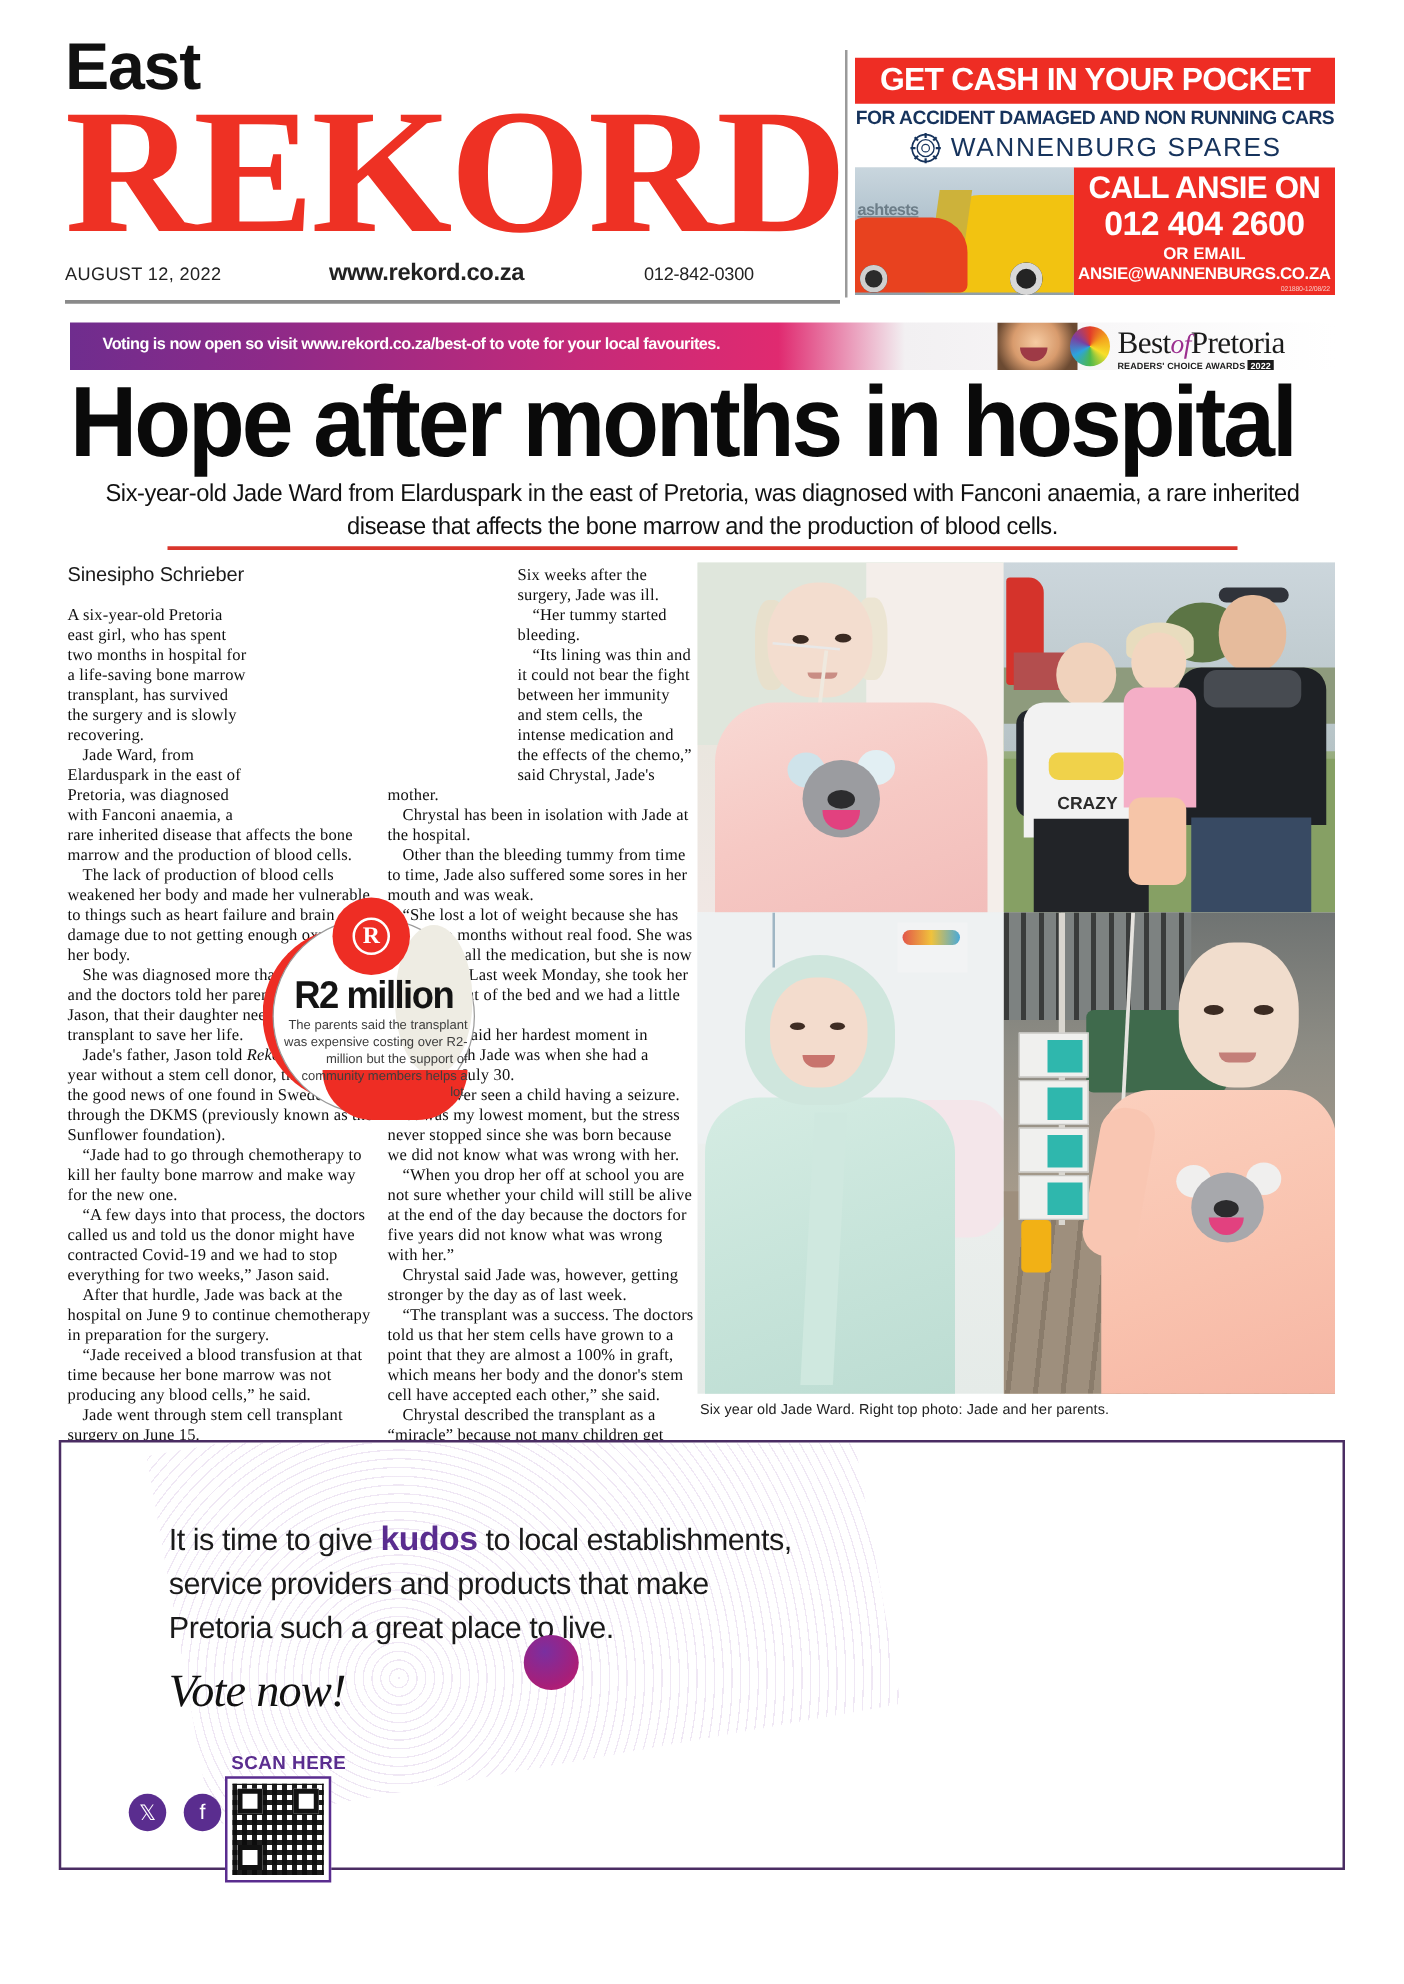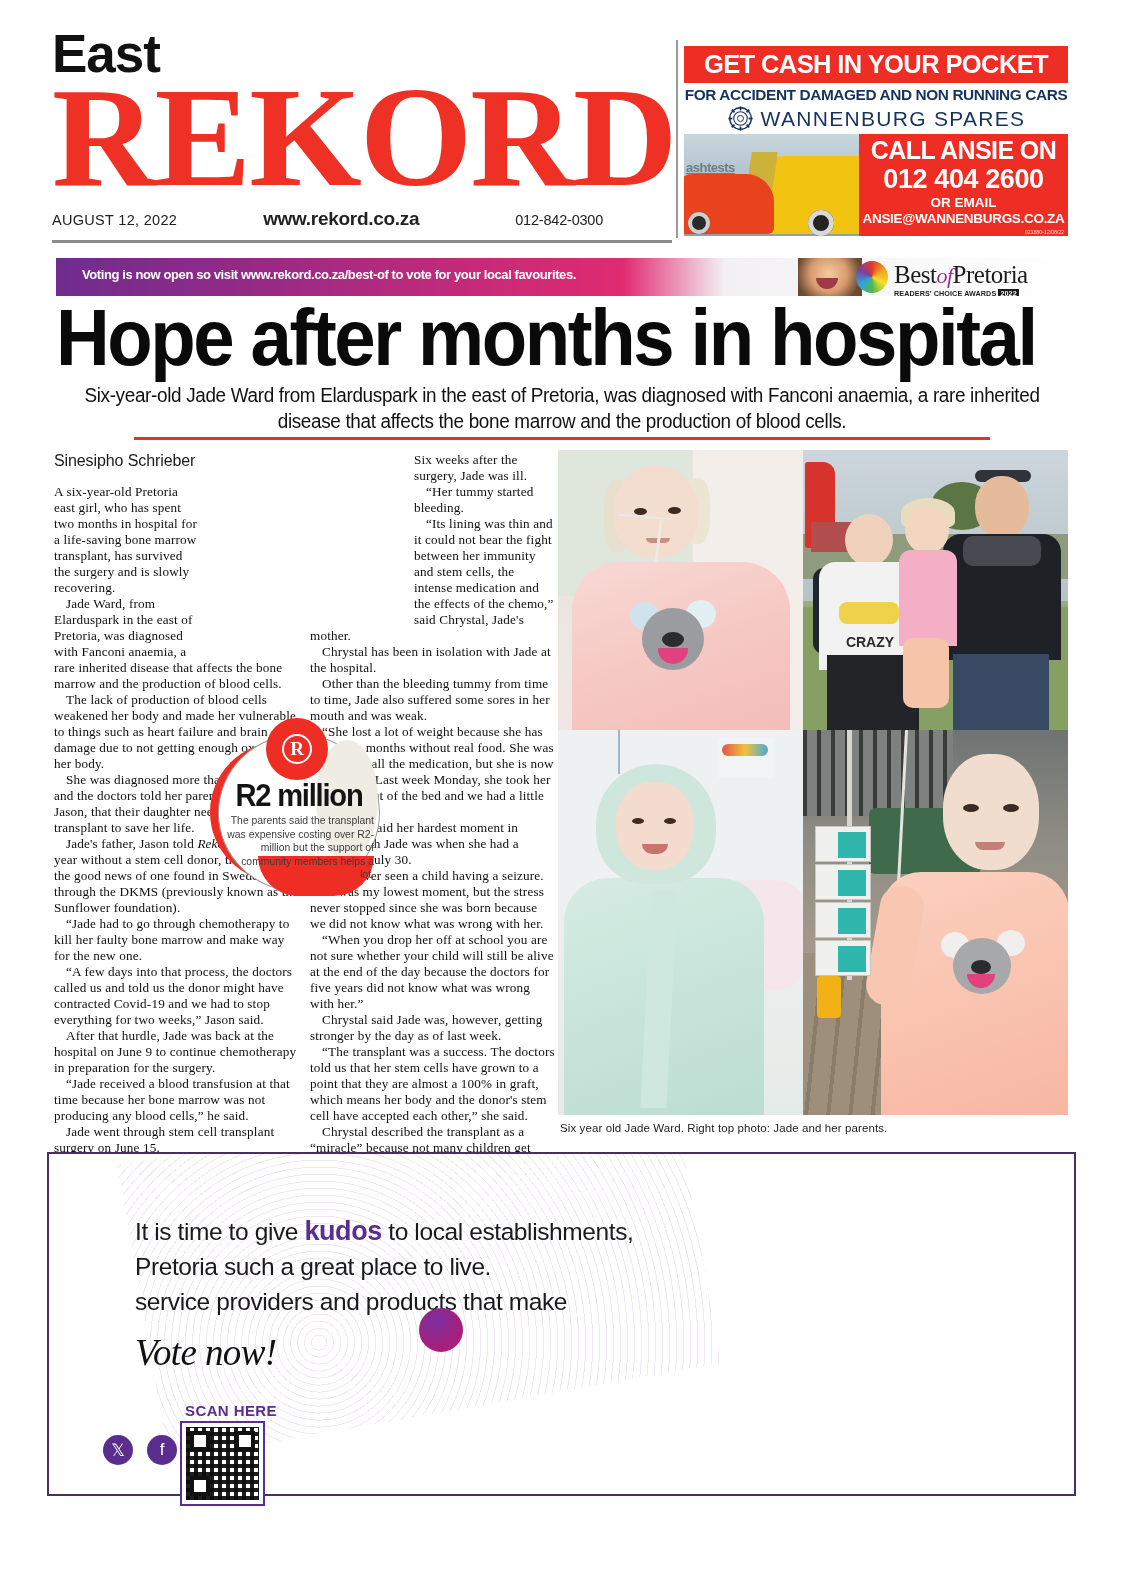--- a/index.html
+++ b/index.html
@@ -470,22 +470,22 @@
       <div class="ylw"></div>
     </div>
   </div>
   <div class="photo-caption">Six year old Jade Ward. Right top photo: Jade and her parents.</div>
 
   <div class="kudos">
     <div class="k-swirl"></div>
 
     <div class="k-txt">
       <div class="k-line"><span>It is time to give </span><span class="k-kudos">kudos</span><span> to local establishments,</span></div>
+      <div class="k-line">service providers and products that make</div>
       <div class="k-line">Pretoria such a great place to live.</div>
-      <div class="k-line">service providers and products that make</div>
       <div class="k-vote">Vote now!</div>
     </div>
   </div>
   <div class="k-dot"></div>
   <div class="k-scan">SCAN HERE</div>
   <div class="k-qrbox">
     <div class="k-qr"></div>
     <div class="k-qr-c" style="left:8px;top:8px;"></div>
     <div class="k-qr-c" style="right:8px;top:8px;"></div>
     <div class="k-qr-c" style="left:8px;bottom:8px;"></div>

